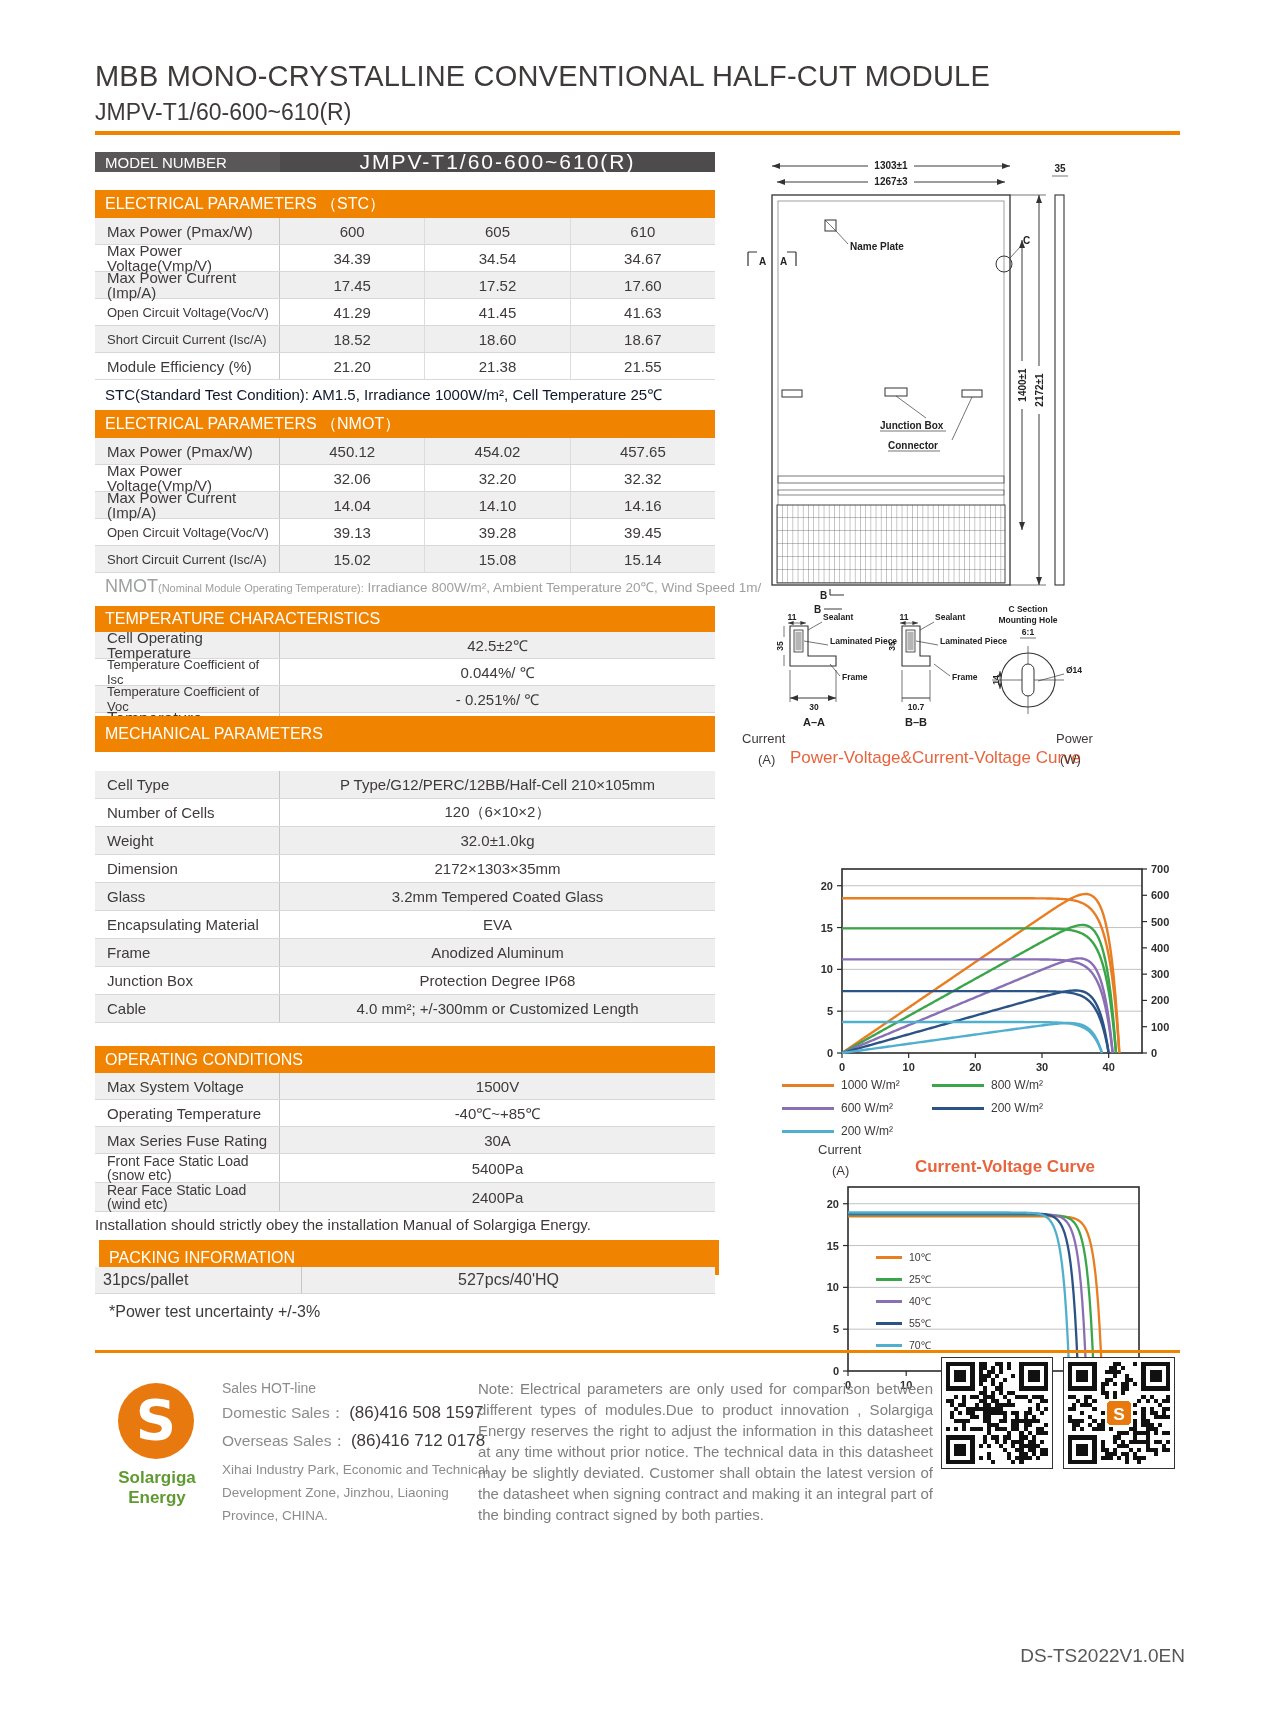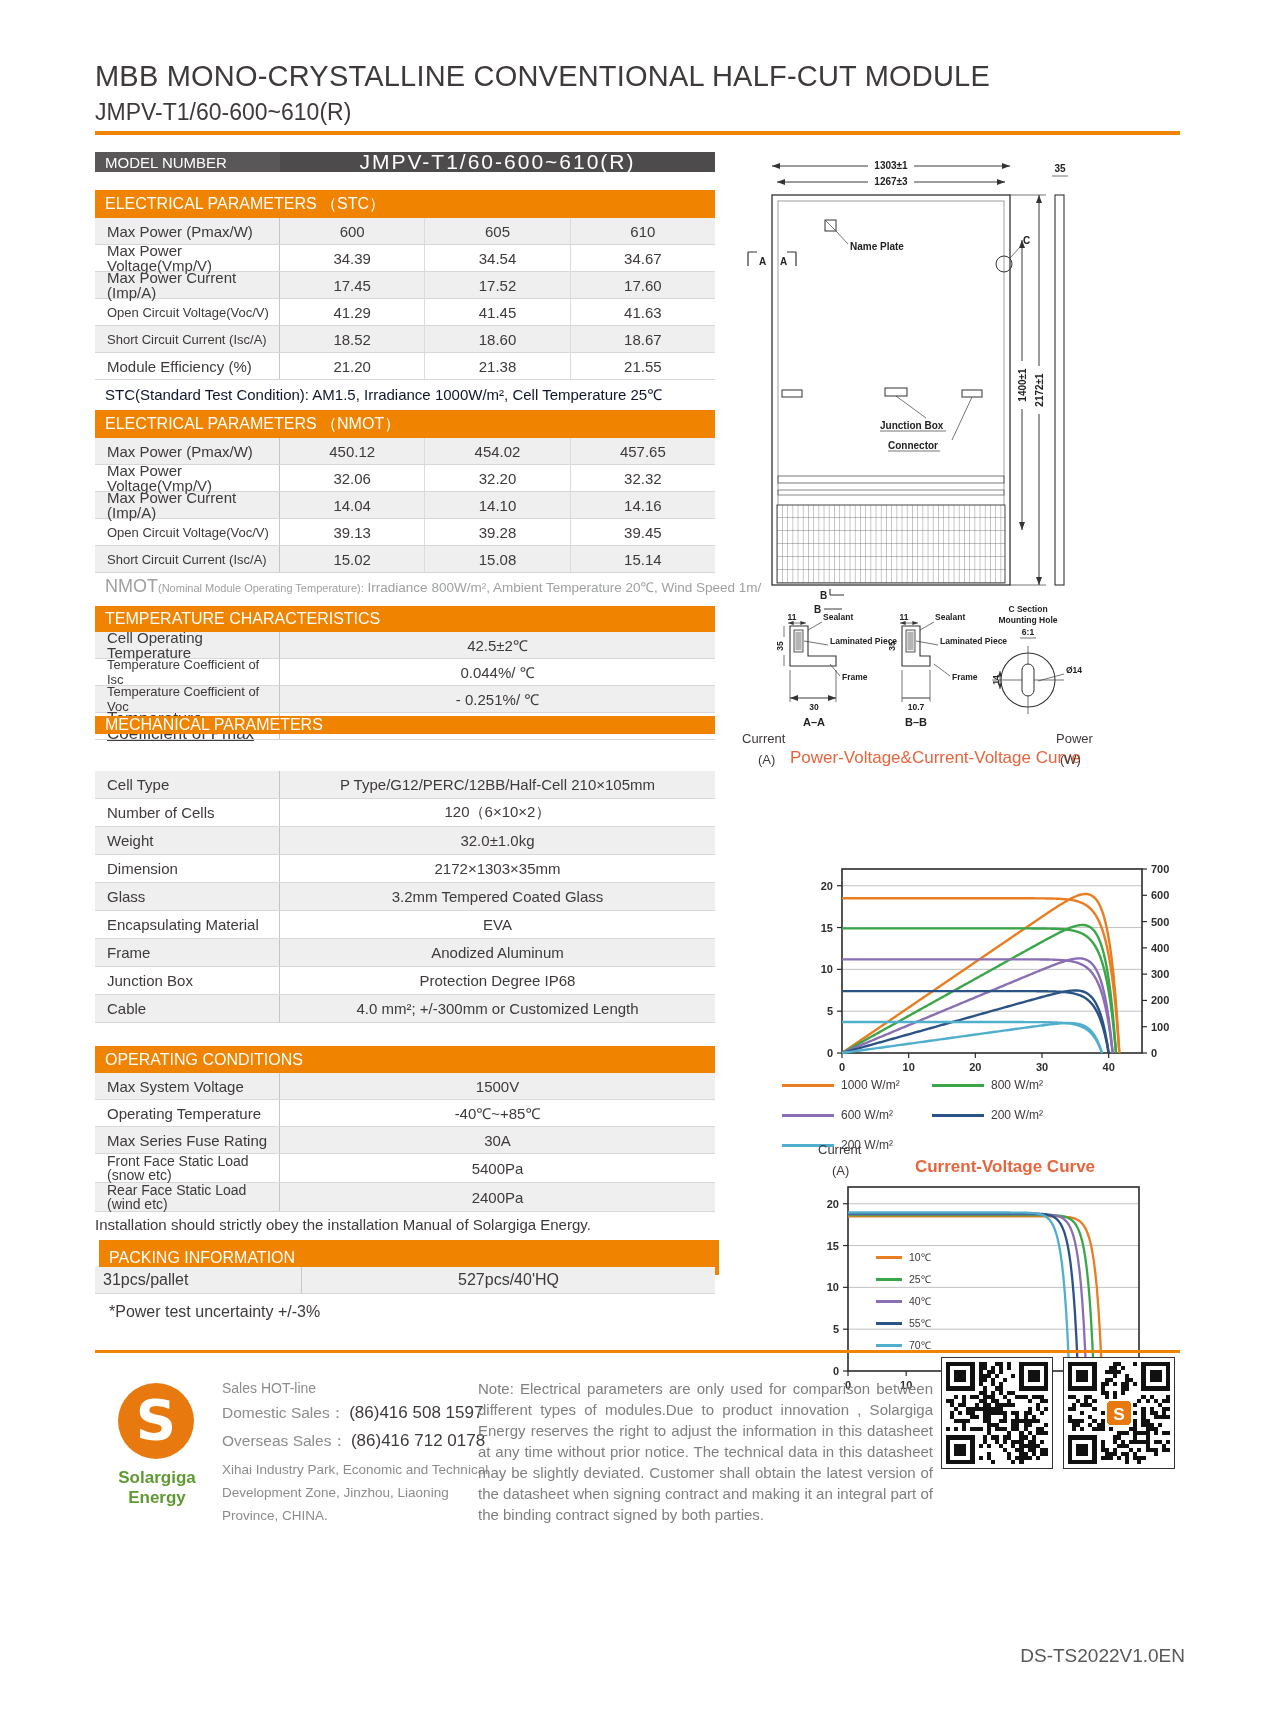--- a/index.html
+++ b/index.html
@@ -25,21 +25,21 @@
   .trow.tall{height:29px}
   .gnote{color:#0f172a;font-size:15px;padding-left:10px;white-space:nowrap}
   .install{font-size:15px;color:#3E3A39}
   .packrow{display:flex;height:27px;width:620px;background:#EFEFEF;border-bottom:1px solid #D8D8D8;font-size:16px}
   .packrow .pl{width:207px;display:flex;align-items:center;padding-left:8px;border-right:1px solid #C6C6C6}
   .packrow .pr{flex:1;display:flex;align-items:center;justify-content:center}
   .pnote{font-size:16px;color:#3E3A39;padding-left:14px}
   
   .axlab{font-size:13px;color:#3E3A39}
   .ctitle{color:#E8643C;font-size:17px;text-align:center;white-space:nowrap}
-  .legend1{display:grid;grid-template-columns:150px 150px;row-gap:16px}
+  .legend1{display:grid;grid-template-columns:150px 150px;row-gap:9px}
   .litem{display:flex;align-items:center;gap:7px;font-size:12px;color:#3E3A39;white-space:nowrap}
   .lswatch{width:52px;border-top:3px solid #000}
   .legend2 .litem{font-size:10.5px;margin-bottom:8px}
   .legend2 .lswatch{width:26px}
   
   svg text{font-family:"Liberation Sans",sans-serif}
   .dln{stroke:#3a3a3a;stroke-width:1}
   .thin{stroke:#3a3a3a;stroke-width:.7}
   .dimt{font-size:10px;fill:#222;font-weight:bold}
   .lbl{font-size:10px;fill:#222;font-weight:bold}
@@ -162,21 +162,21 @@
       <div class="trow alt">
         <div class="tlabel" style="font-size: 13px;">Temperature Coefficient of Voc</div>
         <div class="tval">- 0.251%/ ℃</div>
       </div>
       <div class="trow">
         <div class="tlabel" style="font-size: 17px; text-decoration: underline;">Temperature Coefficient of Pmax</div>
         <div class="tval">- 0.340%/ ℃</div>
       </div>
     </div>
 
-  <div class="abs obar" style="left:95px;top:716px;height:18px">MECHANICAL PARAMETERS</div>
+  <div class="abs obar" style="left:95px;top:716px;height:36px">MECHANICAL PARAMETERS</div>
   <div class="abs tbl" style="left:95px;top:771px" id="mech-rows">
       <div class="trow alt">
         <div class="tlabel">Cell Type</div>
         <div class="tval">P Type/G12/PERC/12BB/Half-Cell  210×105mm</div>
       </div>
       <div class="trow">
         <div class="tlabel">Number of Cells</div>
         <div class="tval">120（6×10×2）</div>
       </div>
       <div class="trow alt">

